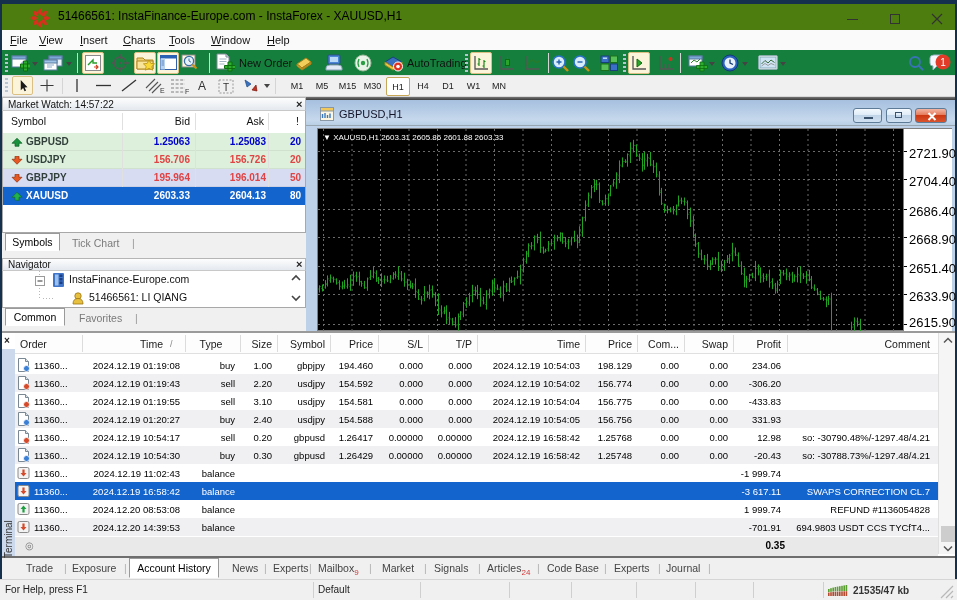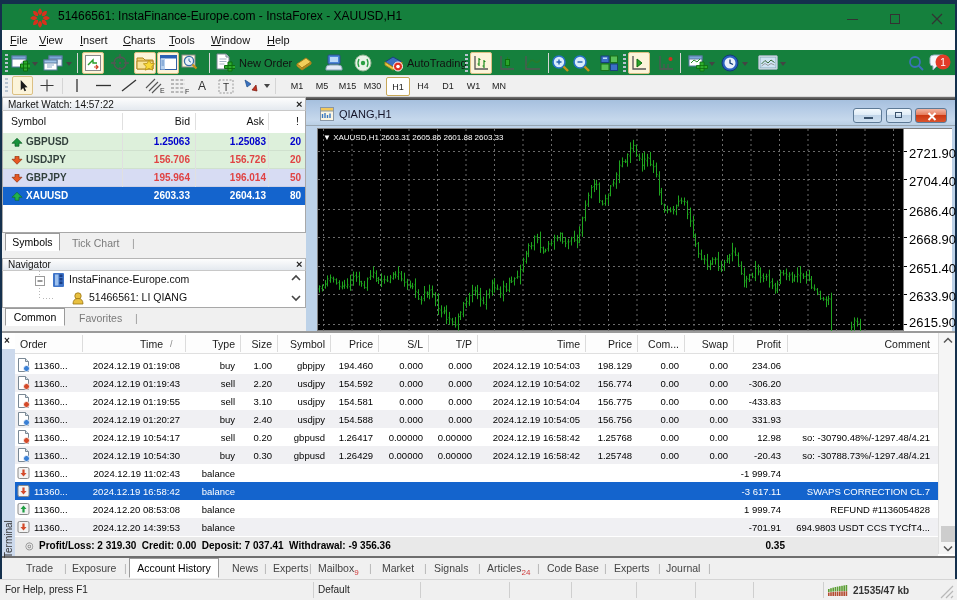--- a/index.html
+++ b/index.html
@@ -4,21 +4,21 @@
 <style>
 * { margin:0; padding:0; box-sizing:border-box; }
 html,body { width:957px; height:600px; overflow:hidden; }
 body { font-family:"Liberation Sans", sans-serif; background:#f0f0f0; position:relative; }
 .abs { position:absolute; }
 
 #frame-top { left:0; top:0; width:957px; height:4px; background:#14304d; }
 #frame-left { left:0; top:0; width:2px; height:600px; background:#14304d; }
 #frame-right { left:955px; top:0; width:2px; height:600px; background:#14304d; }
 
-#titlebar { left:2px; top:4px; width:953px; height:26px; background:#15803d; }
+#titlebar { left:2px; top:4px; width:953px; height:26px; background:#4d7c0f; }
 #title-text { left:56px; top:5px; font-size:12px; color:#000; }
 #tb-min { left:845px; top:15px; width:11px; height:1px; background:#333; }
 #tb-max { left:888px; top:10px; width:10px; height:10px; border:1px solid #333; }
 #tb-close { left:929px; top:9px; width:12px; height:12px; }
 
 #menubar { left:2px; top:30px; width:953px; height:20px; background:#fafafa; font-size:11px; color:#111; }
 .menu-item { position:absolute; top:4px;text-align:right; }
 .mu { text-decoration:underline; }
 
 #toolbar1 { left:2px; top:50px; width:953px; height:26px; background:#15803d; border-bottom:1px solid #e2e2e2; }
@@ -328,21 +328,21 @@
 </div>
 
 <div class="abs" id="mdi"></div>
 <div class="abs" id="chartwin">
   <div id="chart-title">
     <svg class="abs" style="left:14px;top:7px" width="14" height="14" viewBox="0 0 14 14">
       <rect x="0.5" y="0.5" width="13" height="13" fill="#fdf6e3" stroke="#8a97a5"></rect>
       <rect x="0.5" y="0.5" width="13" height="3.5" fill="#f3c95c" stroke="#8a97a5"></rect>
       <path d="M2.5 11 L2.5 7 M5 11 L5 6 M7.5 11 L7.5 8 M10 11 L10 6.5" stroke="#3a78c2" stroke-width="1.4"></path>
     </svg>
-    <div class="abs" style="left:33px;top:8px">QIANG,H1</div>
+    <div class="abs" style="left:33px;top:8px">GBPUSD,H1</div>
     <div class="w7btn" style="left:547px;width:29px;background:linear-gradient(180deg,#f4f9fd,#dfecf7 45%,#c0d4e8 50%,#cfe0f0)">
         <div class="abs" style="left:10px;top:8px;width:9px;height:2px;background:#39516b"></div>
       </div>
     <div class="w7btn" style="left:580px;width:26px;background:linear-gradient(180deg,#f4f9fd,#dfecf7 45%,#c0d4e8 50%,#cfe0f0)">
         <div class="abs" style="left:8px;top:3px;width:7px;height:6px;border:1.5px solid #39516b"></div>
       </div>
     <div class="w7btn" style="left:609px;width:32px;background:linear-gradient(180deg,#f2b5a3,#e67c5c 45%,#cc3812 50%,#d9542e)">
         <svg class="abs" style="left:11px;top:3px" width="10" height="9" viewBox="0 0 10 9">
           <path d="M1.5 1 L8.5 8 M8.5 1 L1.5 8" stroke="#fff" stroke-width="2"></path>
         </svg>
@@ -480,21 +480,21 @@
   <div class="abs" style="left:133px;top:4px;color:#999;font-size:10.5px">|</div>
 </div>
 
 <div class="abs" id="terminal">
   <div id="term-strip"></div>
   <div id="term-x">×</div>
   <div id="term-label">Terminal</div>
   <div id="term-head">
       <div class="th" style="left:5px">Order</div>
       <div class="th" style="left:68px;width:80px;text-align:right">Time</div>
-      <div class="th" style="left:140px;width:80px;text-align:right">Type</div>
+      <div class="th" style="left:156px;width:80px;text-align:center">Type</div>
       <div class="th" style="left:177px;width:80px;text-align:right">Size</div>
       <div class="th" style="left:230px;width:80px;text-align:right">Symbol</div>
       <div class="th" style="left:278px;width:80px;text-align:right">Price</div>
       <div class="th" style="left:328px;width:80px;text-align:right">S/L</div>
       <div class="th" style="left:377px;width:80px;text-align:right">T/P</div>
       <div class="th" style="left:485px;width:80px;text-align:right">Time</div>
       <div class="th" style="left:537px;width:80px;text-align:right">Price</div>
       <div class="th" style="left:584px;width:80px;text-align:right">Com...</div>
       <div class="th" style="left:633px;width:80px;text-align:right">Swap</div>
       <div class="th" style="left:686px;width:80px;text-align:right">Profit</div>
@@ -676,21 +676,20 @@
         </svg>
         <div class="tcl" style="left:19px">11360...</div>
         <div class="tc" style="left:5px;width:160px">2024.12.20 14:39:53</div>
         <div class="tc" style="left:140px;width:80px">balance</div>
         <div class="tc" style="left:686px;width:80px">-701.91</div>
         <div class="tc" style="left:695px;width:220px">694.9803 USDT CCS TYCfT4...</div>
       </div>
     </div>
   <div id="term-sum">
     <div class="abs" style="left:10px;top:3px;color:#777">◎</div>
-    <div class="abs" style="left:24px;top:3px;font-weight:bold">Profit/Loss: 2 319.30&nbsp; Credit: 0.00&nbsp; Deposit: 7 037.41&nbsp; Withdrawal: -9 356.36</div>
     <div class="abs" style="left:700px;top:3px;width:70px;text-align:right;font-weight:bold">0.35</div>
   </div>
   <div id="term-sb">
       <svg style="position:absolute;left:4px;top:4px" width="10" height="7" viewBox="0 0 10 7">
         <path d="M1 5.5 L5 1.5 L9 5.5" stroke="#555" stroke-width="1.5" fill="none"></path>
       </svg>
       <div style="position:absolute;left:2px;top:193px;width:14px;height:16px;background:#cdcdcd"></div>
       <svg style="position:absolute;left:4px;top:212px;width:10px;height:7px" viewBox="0 0 10 7">
         <path d="M1 1.5 L5 5.5 L9 1.5" stroke="#555" stroke-width="1.5" fill="none"></path>
       </svg>

